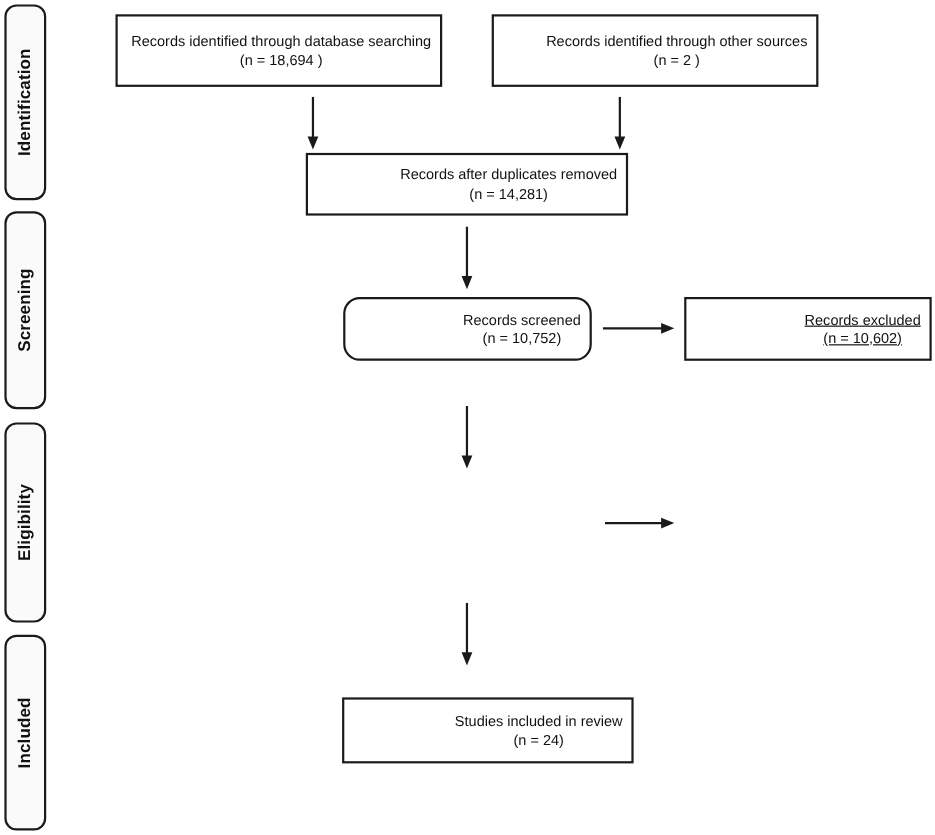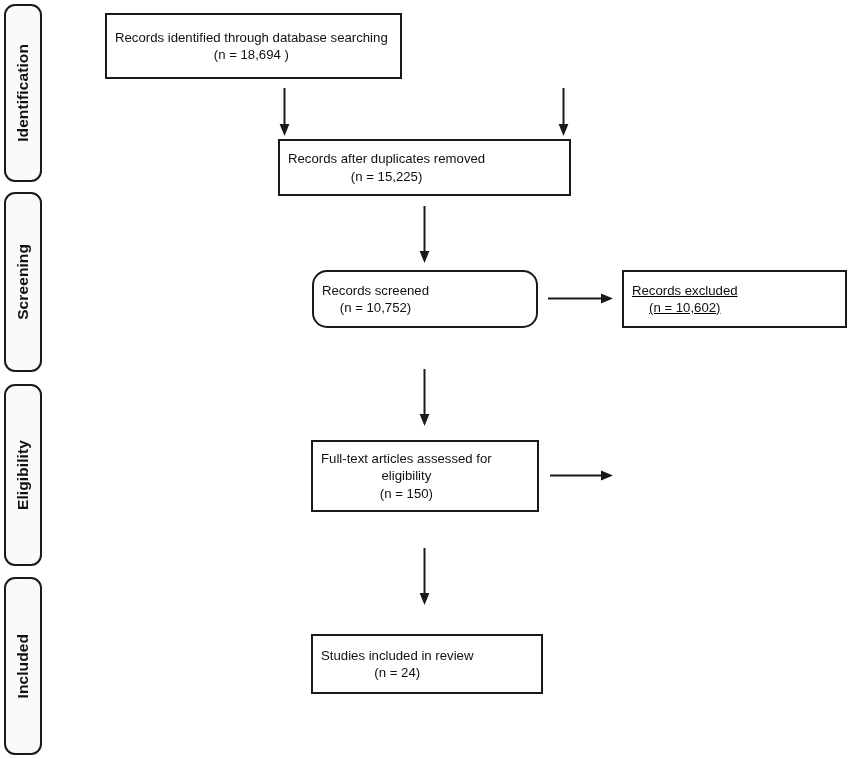--- a/index.html
+++ b/index.html
@@ -43,21 +43,21 @@
   }
 
   
   .flow-box {
     position: absolute;
     box-sizing: border-box;
     background: #ffffff;
     border: 2px solid #1a1a1a;
     display: flex;
     align-items: center;
-    justify-content: flex-start;
+    justify-content: flex-end;
     text-align: center;
   }
   .flow-box-text {
     font-size: 13.2px;
     line-height: 1.32;
     color: #111111;
     padding: 0 8px;
     white-space: pre-line;
   }
 
@@ -91,38 +91,42 @@
 
   <div class="stage-tab" style="top:577px; height:178px;">
     <span class="stage-tab-label">Included</span>
   </div>
 
   <div class="flow-box" style="left:105px; top:13px; width:297px; height:66px;">
     <span class="flow-box-text">Records identified through database searching
 (n = 18,694 )</span>
   </div>
 
+  <div class="flow-box" style="left:447px; top:13px; width:297px; height:66px;">
+    <span class="flow-box-text">Records identified through other sources
+(n = 2 )</span>
+  </div>
 
   <div class="arrow-v" style="left:278px; top:88px; height:49px;">
     <svg width="13" height="49" viewBox="0 0 13 49">
       <line x1="6.5" y1="0" x2="6.5" y2="38" stroke="#1a1a1a" stroke-width="2"></line>
       <polygon points="6.5,48 1.6,36 11.4,36" fill="#1a1a1a"></polygon>
     </svg>
   </div>
 
   <div class="arrow-v" style="left:557px; top:88px; height:49px;">
     <svg width="13" height="49" viewBox="0 0 13 49">
       <line x1="6.5" y1="0" x2="6.5" y2="38" stroke="#1a1a1a" stroke-width="2"></line>
       <polygon points="6.5,48 1.6,36 11.4,36" fill="#1a1a1a"></polygon>
     </svg>
   </div>
 
   <div class="flow-box" style="left:278px; top:139px; width:293px; height:57px;">
     <span class="flow-box-text">Records after duplicates removed
-(n = 15,225)</span>
+(n = 14,281)</span>
   </div>
 
   <div class="arrow-v" style="left:418px; top:206px; height:58px;">
     <svg width="13" height="58" viewBox="0 0 13 58">
       <line x1="6.5" y1="0" x2="6.5" y2="47" stroke="#1a1a1a" stroke-width="2"></line>
       <polygon points="6.5,57 1.6,45 11.4,45" fill="#1a1a1a"></polygon>
     </svg>
   </div>
 
   <div class="flow-box" style="left:312px; top:270px; width:226px; height:58px;border-radius:15px;">
@@ -142,39 +146,34 @@
 (n = 10,602)</span>
   </div>
 
   <div class="arrow-v" style="left:418px; top:369px; height:58px;">
     <svg width="13" height="58" viewBox="0 0 13 58">
       <line x1="6.5" y1="0" x2="6.5" y2="47" stroke="#1a1a1a" stroke-width="2"></line>
       <polygon points="6.5,57 1.6,45 11.4,45" fill="#1a1a1a"></polygon>
     </svg>
   </div>
 
-  <div class="flow-box" style="left:311px; top:440px; width:228px; height:72px;">
-    <span class="flow-box-text">Full-text articles assessed for
-eligibility
-(n = 150)</span>
-  </div>
 
   <div class="arrow-h" style="left:550px; top:469px; width:64px;">
     <svg width="64" height="13" viewBox="0 0 64 13">
       <line x1="0" y1="6.5" x2="53" y2="6.5" stroke="#1a1a1a" stroke-width="2"></line>
       <polygon points="63,6.5 51,1.6 51,11.4" fill="#1a1a1a"></polygon>
     </svg>
   </div>
 
 
   <div class="arrow-v" style="left:418px; top:548px; height:58px;">
     <svg width="13" height="58" viewBox="0 0 13 58">
       <line x1="6.5" y1="0" x2="6.5" y2="47" stroke="#1a1a1a" stroke-width="2"></line>
       <polygon points="6.5,57 1.6,45 11.4,45" fill="#1a1a1a"></polygon>
     </svg>
   </div>
 
-  <div class="flow-box" style="left:311px; top:634px; width:232px; height:60px;">
+  <div class="flow-box" style="left:311px; top:634px; width:265px; height:60px;">
     <span class="flow-box-text">Studies included in review
 (n = 24)</span>
   </div>
 
 </div>
 
 </body></html>

